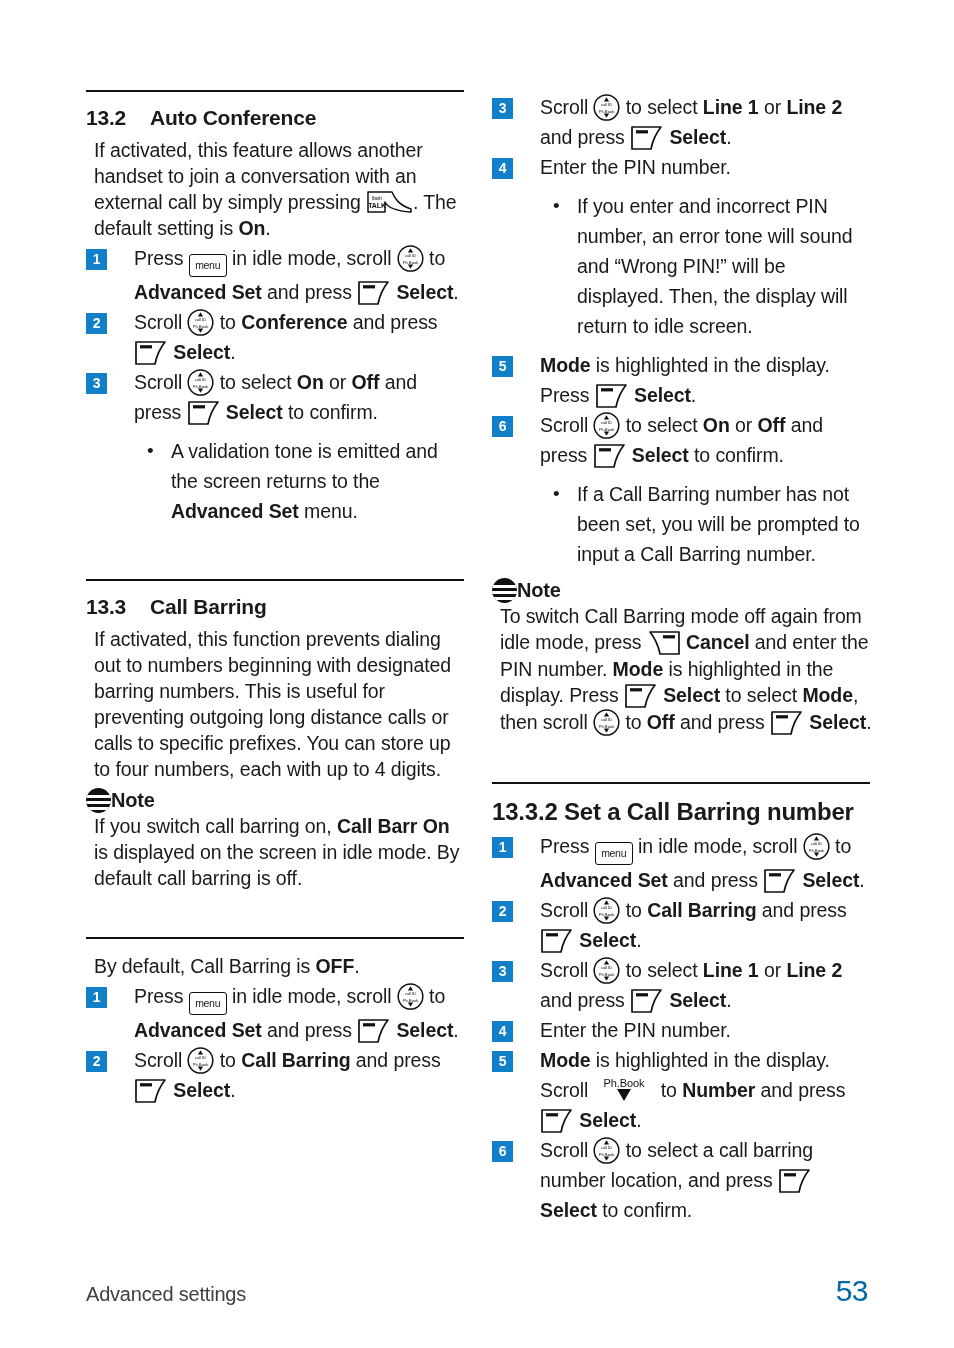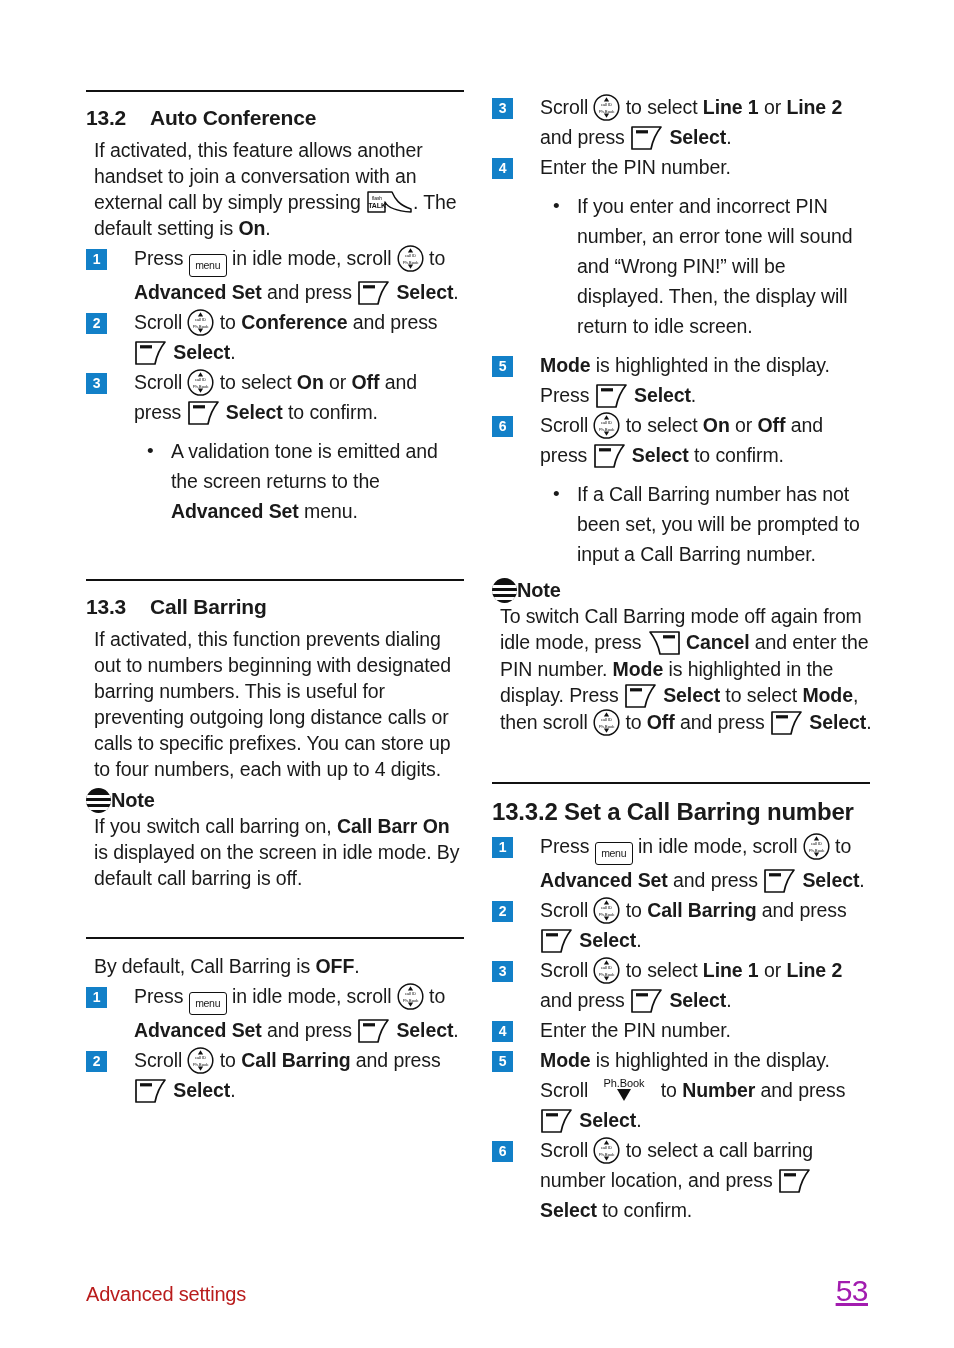--- a/index.html
+++ b/index.html
@@ -179,28 +179,27 @@
     position: absolute;
     left: 86px;
     top: 1274px;
     width: 782px;
     display: flex;
     align-items: baseline;
     justify-content: space-between;
   }
   .footer-label {
     font-size: 20px;
-    color: #b91c1c;
+    color: #404040;
     letter-spacing: -0.2px;
   }
   .footer-page {
     font-size: 30px;
-    color: #a21caf;
+    color: #0369a1;
     letter-spacing: -0.5px;
-    text-decoration: underline;
   }
   .gap-lg { height: 44px; }
 </style>
 </head>
 <body>
 
 <div class="page">
 
   <div class="col col-left">
 

